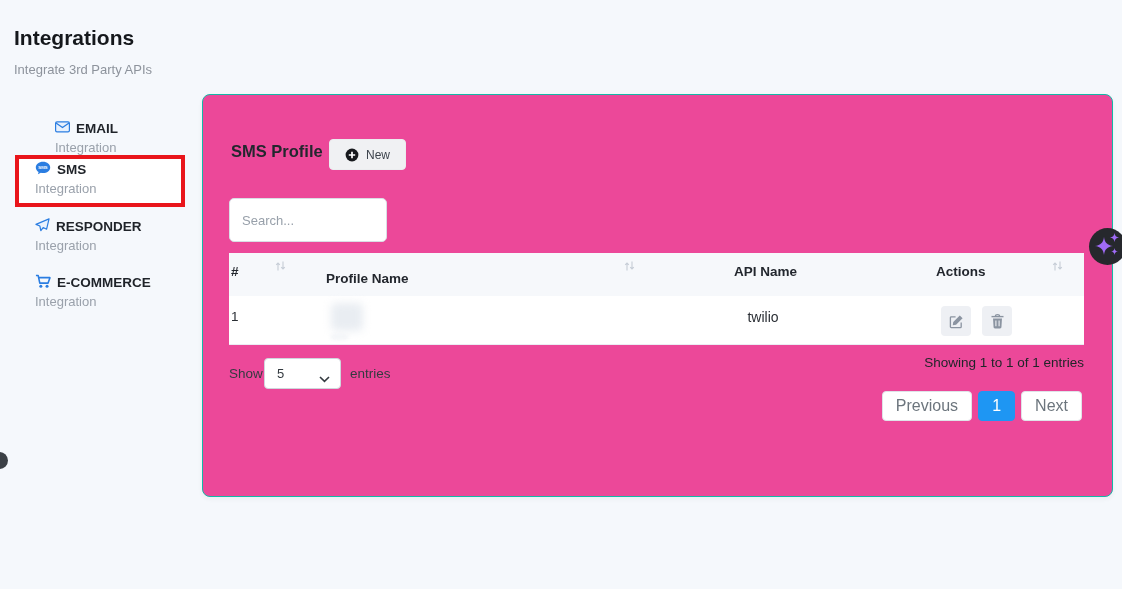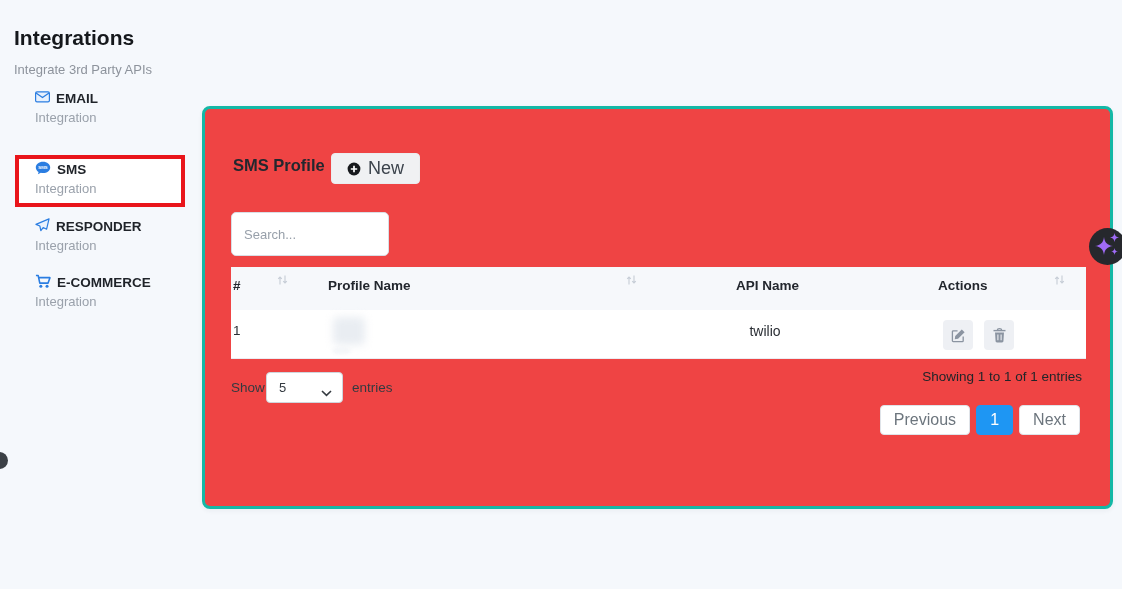--- a/index.html
+++ b/index.html
@@ -12,53 +12,53 @@
     color: #212529;
   }
   
   .page-title { position:absolute; left:14px; top:26px; font-size:21px; font-weight:700; color:#15181c; }
   .page-subtitle { position:absolute; left:14px; top:62px; font-size:13px; color:#8d939c; }
 
   
   .side-item { position:absolute; left:35px; width:150px; z-index:2; }
   .side-item .label-row { display:flex; align-items:center; gap:6px; font-size:13.5px; font-weight:700; color:#1f2329; height:17px; }
   .side-item .sub { margin-top:3px; font-size:13px; color:#9aa1ab; }
-  #item-email { top:90px; }
+  #item-email { top:120px;margin-left:20px; }
   #item-sms { top:161px; }
   #item-responder { top:218px; }
   #item-ecommerce { top:274px; }
   .annotation-box {
     position:absolute; left:15px; top:155px; width:170px; height:52px;
     border:4px solid #e9151b; background:#ffffff; z-index:1;
   }
 
   
   .card {
-    position:absolute; left:202px; top:106px; width:911px; height:403px;
-    background:#ef4444; border:3px solid #14b8a6; border-radius:8px;
+    position:absolute; left:202px; top:94px; width:911px; height:403px;
+    background:#ec4899; border:1px solid #14b8a6; border-radius:8px;
     box-shadow:0 2px 5px rgba(30,40,60,.05);
   }
   .panel-title { position:absolute; left:28px; top:47px; font-size:16.5px; font-weight:700; color:#23272e; }
   .new-btn {
     position:absolute; left:126px; top:44px; height:31px; padding:0 15px;
     background:#f0f1f3; border:1px solid #ebedef; border-radius:4px;
-    display:flex; align-items:center; gap:7px; font-size:18px; color:#3c434c; cursor:pointer;
+    display:flex; align-items:center; gap:7px; font-size:12px; color:#3c434c; cursor:pointer;
   }
   .search-input {
     position:absolute; left:26px; top:103px; width:158px; height:44px;
     border:1px solid #d9dee5; border-radius:5px; padding:0 12px;
     font-size:13px; color:#495057; font-family:"Liberation Sans", sans-serif; background:#fff;
   }
   .search-input::placeholder { color:#98a0aa; }
 
   
   .thead { position:absolute; left:26px; top:158px; width:855px; height:43px; background:#f6f8fb; }
   .th { position:absolute; font-size:13.5px; font-weight:700; color:#23272e; top:169px; }
   .th-num { left:28px; }
-  .th-profile { left:123px; }
+  .th-profile { left:123px;margin-top:7px; }
   .th-api { left:531px; }
   .th-actions { left:733px; }
   .sort-icon { position:absolute; top:163px; width:11px; height:12px; }
   .sort-1 { left:72px; }
   .sort-2 { left:421px; }
   .sort-3 { left:849px; }
   .trow { position:absolute; left:26px; top:201px; width:855px; height:49px; background:#fff; border-bottom:1px solid #ebecf3; }
   .cell-num { position:absolute; left:28px; top:214px; font-size:13.5px; color:#2a2e34; }
   .cell-profile-redacted { position:absolute; left:128px; top:208px; width:32px; height:28px; background:#e9edf2; border-radius:5px; filter:blur(4px); }
   .cell-profile-dash { position:absolute; left:128px; top:240px; width:17px; height:4px; background:#eef1f5; border-radius:2px; filter:blur(2px); }

